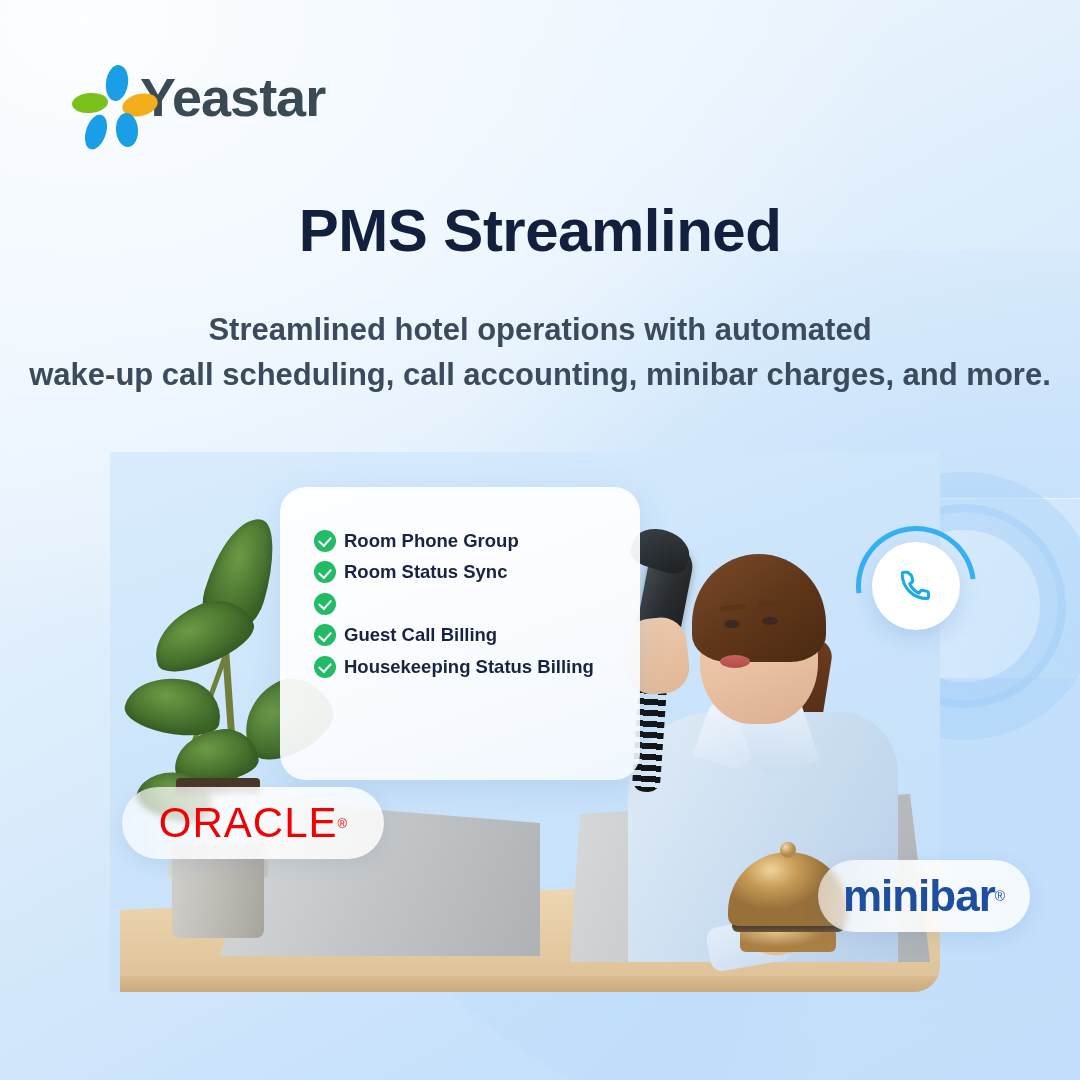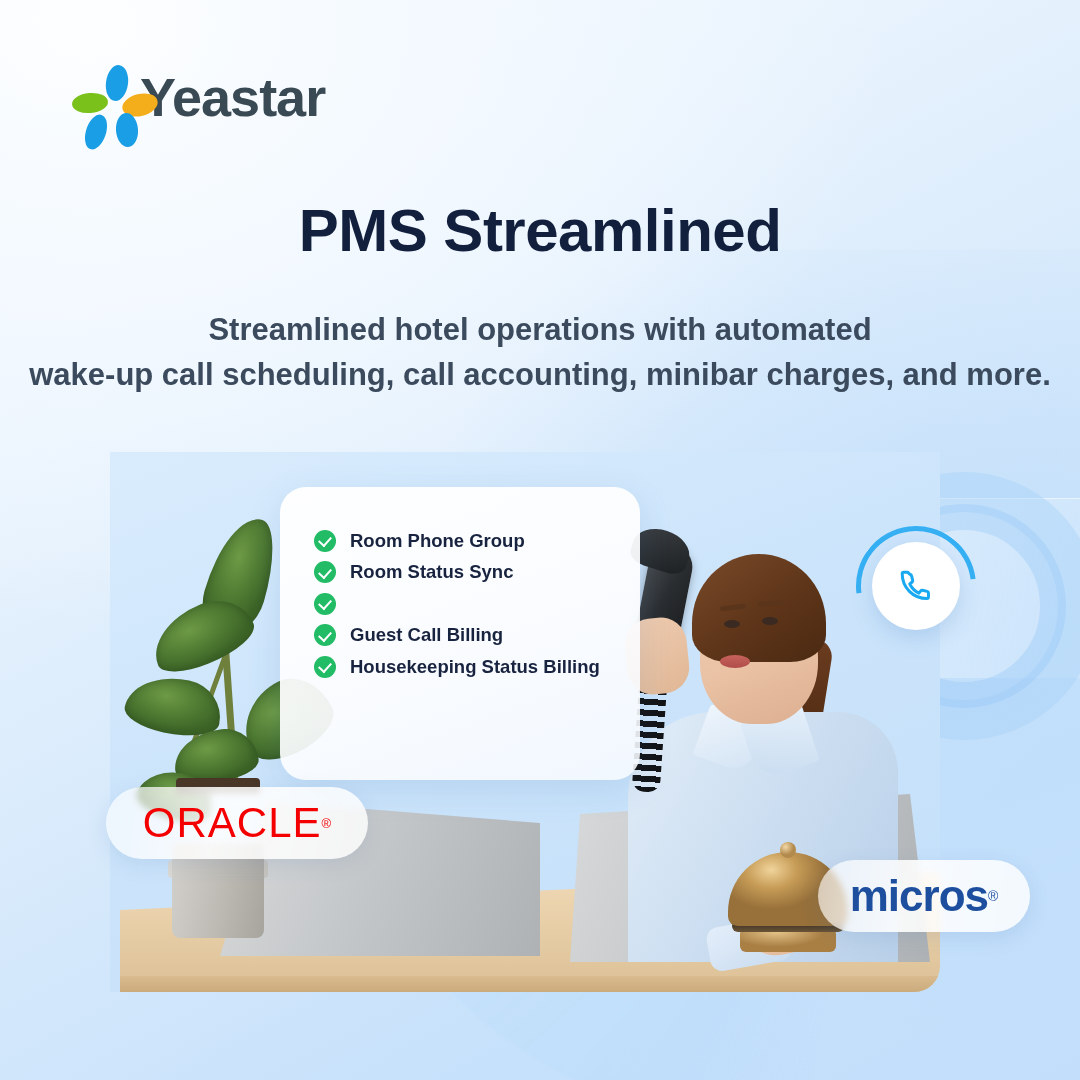--- a/index.html
+++ b/index.html
@@ -265,21 +265,21 @@
   
   #card{
     position:absolute; left:280px; top:487px;
     width:360px; height:293px;
     background:linear-gradient(160deg, rgba(255,255,255,.97) 0%, rgba(252,253,255,.93) 60%, rgba(246,250,255,.88) 100%);
     border-radius:26px;
     box-shadow:0 10px 34px rgba(60,110,170,.14);
     padding:38px 0 0 34px;
   }
   .feat{
-    display:flex; align-items:center; gap:14px;
+    display:flex; align-items:center; gap:8px;
     height:31px; margin-bottom:0.6px;text-align:center;
   }
   .check{
     flex:0 0 auto; width:22px; height:22px; border-radius:50%;
     background:#22bb66; position:relative;
   }
   .check:after{
     content:""; position:absolute; left:6.5px; top:4.5px;
     width:6px; height:10px;
     border:solid #fff; border-width:0 2.4px 2.4px 0;
@@ -308,21 +308,21 @@
 
   
   .pill{
     position:absolute;
     background:linear-gradient(100deg, rgba(255,255,255,.62) 0%, rgba(255,255,255,.88) 42%, rgba(255,255,255,.80) 100%);
     border-radius:44px;
     box-shadow:0 6px 20px rgba(60,110,170,.13);
     display:flex; align-items:center; justify-content:center;
     backdrop-filter:blur(3px);
   }
-  #pill-oracle{ left:106px; top:787px; width:262px; height:72px; }
+  #pill-oracle{ left:122px; top:787px; width:262px; height:72px; }
   #oracle-word{
     font-size:42px; font-weight:400; letter-spacing:1px;
     color:#f40000; line-height:1;
     font-family:"Liberation Sans", sans-serif;
   }
   #oracle-r{ font-size:13px; vertical-align:super; color:#f40000; }
   #pill-micros{ left:818px; top:860px; width:212px; height:72px; }
   #micros-word{
     font-size:44px; font-weight:700; letter-spacing:-1px;
     color:#1d4f9e; line-height:1;
@@ -440,17 +440,17 @@
       <path d="M6.6 2.9H3.8c-.6 0-1 .5-1 1 0 9.2 7.3 16.5 16.5 16.5.6 0 1-.5 1-1v-2.8c0-.5-.3-.9-.8-1l-3.2-.8c-.4-.1-.8.05-1.05.35l-1.3 1.6a13.2 13.2 0 0 1-6.1-6.1l1.6-1.3c.3-.25.45-.65.35-1.05l-.8-3.2c-.1-.45-.5-.8-1-.8z"></path>
     </svg>
   </div>
 
   <div class="pill" id="pill-oracle">
     <span id="oracle-word">ORACLE</span>
       <span id="oracle-r">®</span>
   </div>
 
   <div class="pill" id="pill-micros">
-    <span id="micros-word">micros</span>
+    <span id="micros-word">minibar</span>
       <span id="micros-r">®</span>
   </div>
 
 </div>
 
 </body></html>

